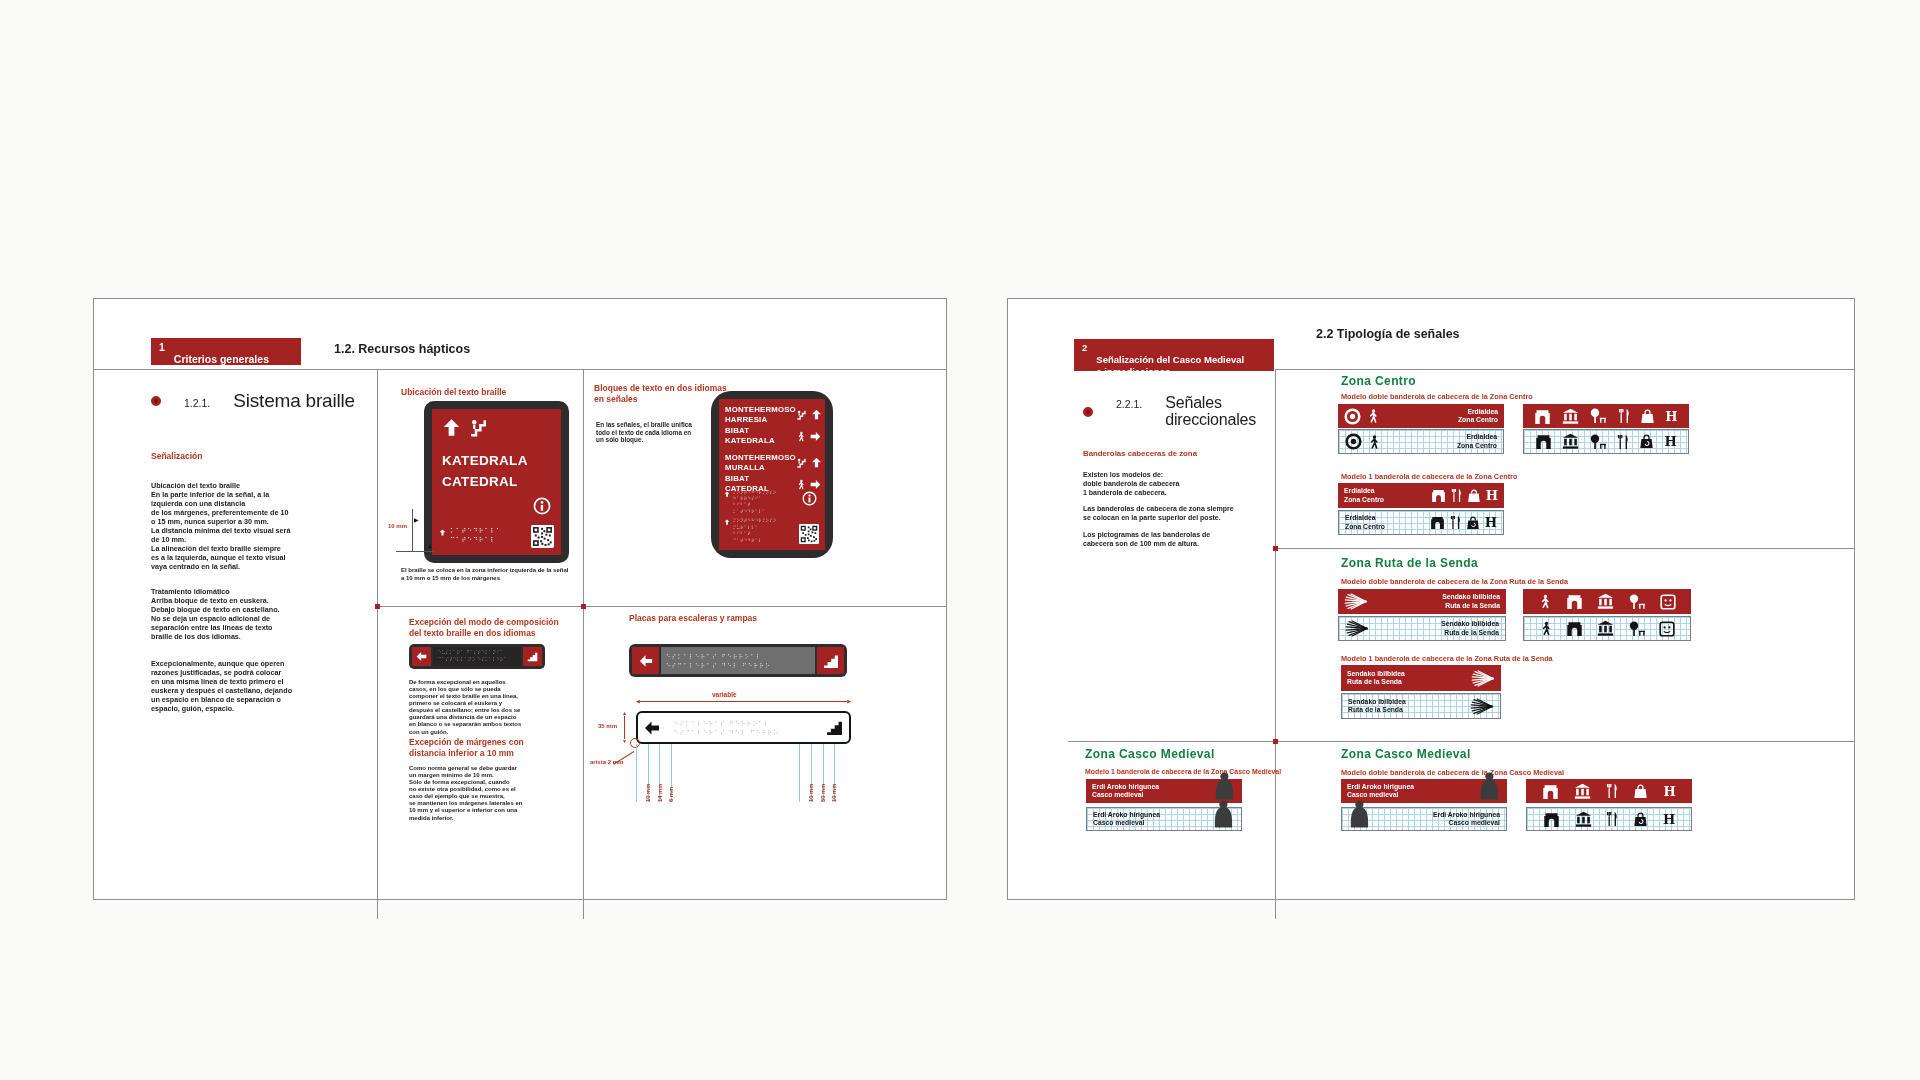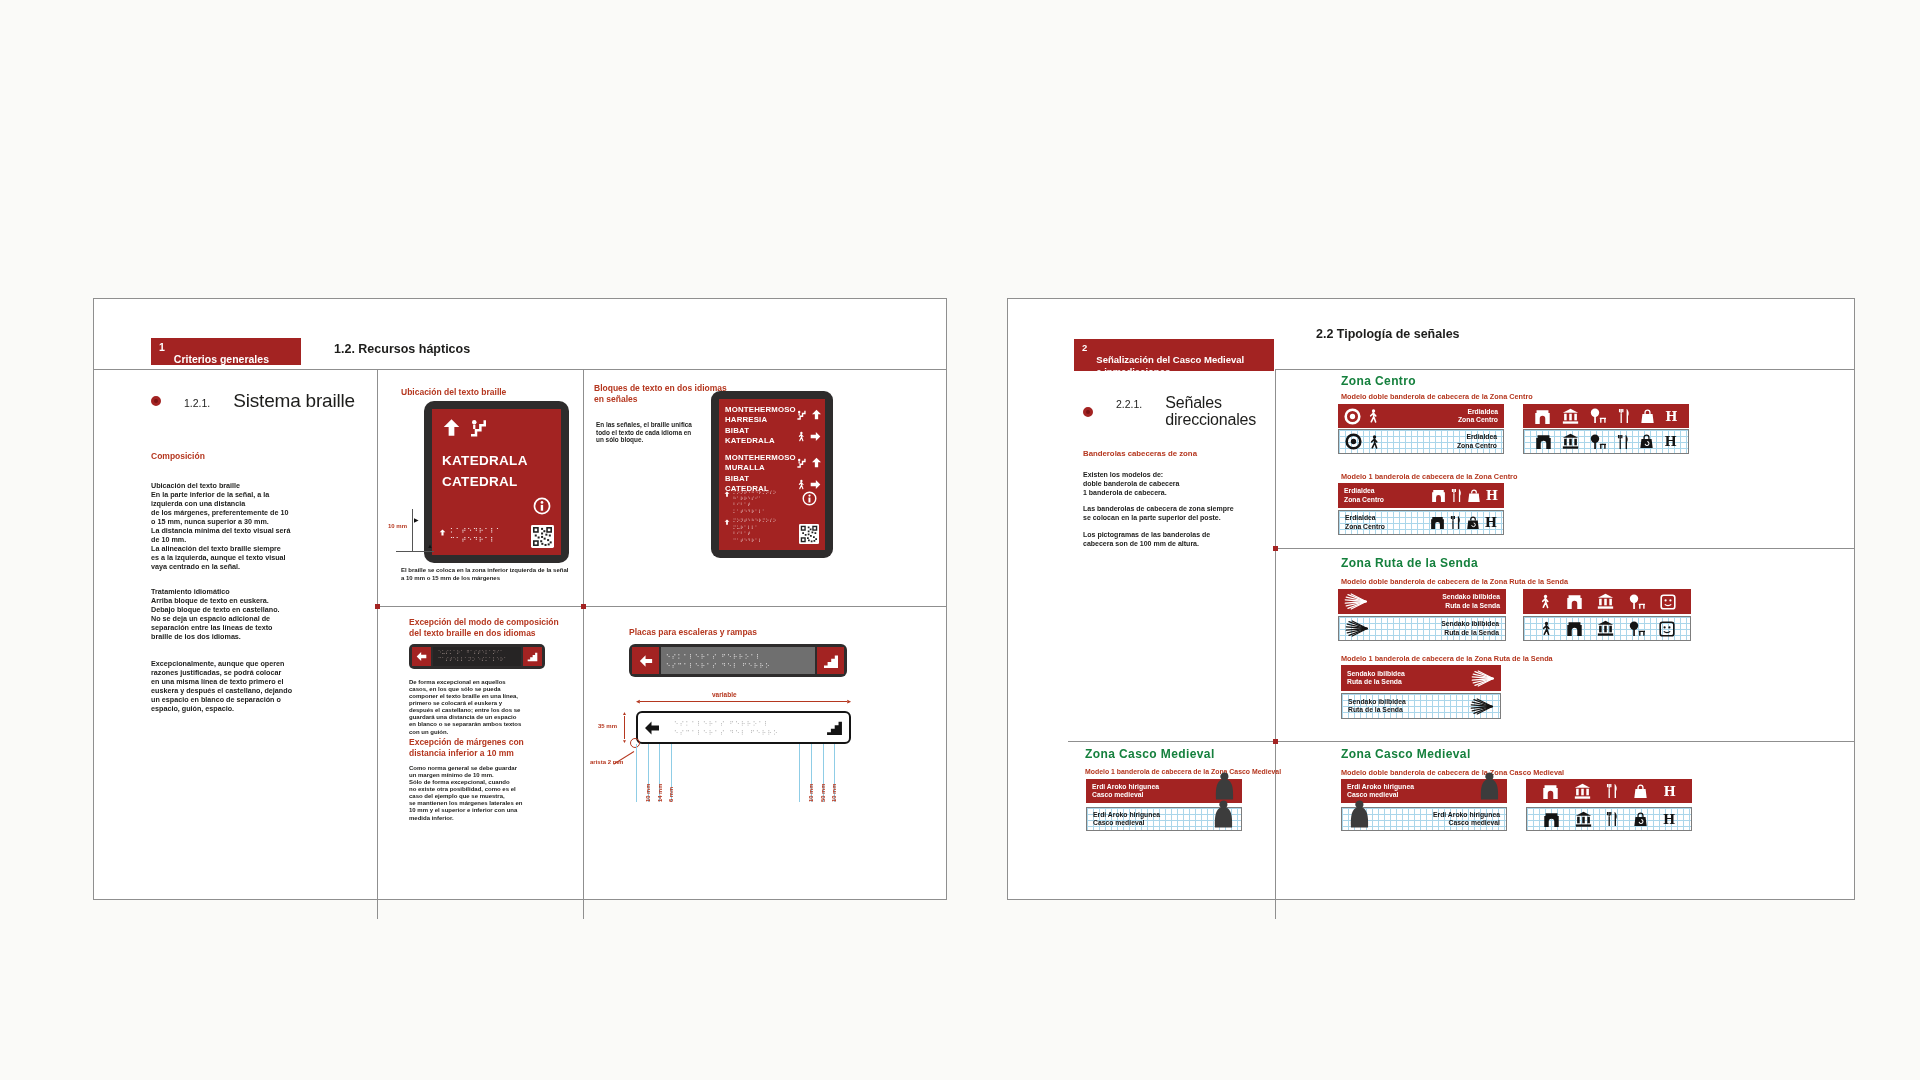--- a/index.html
+++ b/index.html
@@ -180,21 +180,21 @@
     <div class="vline" style="left:489px;top:70px;height:550px;"></div>
     <div class="hline" style="left:283px;width:569px;top:307px;"></div>
     <div class="dot" style="left:283px;top:307px;"></div>
     <div class="dot" style="left:489px;top:307px;"></div>
 
     <div class="article" style="left:57px;top:92px;">
       <span class="bullet"></span>
       <span class="art-num">1.2.1.</span>
       <span class="art-title">Sistema braille</span>
     </div>
-    <div class="red-head" style="left:57px;top:152px;">Composición</div>
+    <div class="red-head" style="left:57px;top:152px;">Señalización</div>
     <div class="body" style="left:57px;top:182px;width:218px;">Ubicación del texto braille
 En la parte inferior de la señal, a la
 izquierda con una distancia
 de los márgenes, preferentemente de 10
 o 15 mm, nunca superior a 30 mm.
 La distancia mínima del texto visual será
 de 10 mm.
 La alineación del texto braille siempre
 es a la izquierda, aunque el texto visual
 vaya centrado en la señal.</div>
@@ -245,21 +245,21 @@
     <div class="abs" style="left:333px;top:244px;color:#111;font-size:6px;">▲</div>
     <div class="dim" style="left:294px;top:224px;">10 mm</div>
     <div class="caption-sm" style="left:307px;top:268px;width:175px;">El braille se coloca en la zona inferior izquierda de la señal
 a 10 mm o 15 mm de los márgenes</div>
 
     <div class="red-head" style="left:500px;top:84px;">Bloques de texto en dos idiomas
 en señales</div>
     <div class="body body-sm" style="left:502px;top:122px;width:105px;font-size:6.4px;">En las señales, el braille unifica
 todo el texto de cada idioma en
 un sólo bloque.</div>
-    <div class="sign-frame" style="left:617px;top:92px;width:122px;height:167px;border-radius:9px;">
+    <div class="sign-frame" style="left:617px;top:92px;width:122px;height:167px;border-radius:20px;">
       <div class="sign-face">
         <div class="abs" style="left:6px;right:4px;top:6px;display:flex;flex-direction:column;gap:2px;">
           <div class="mrow">
               <div class="mtxt">MONTEHERMOSO
 HARRESIA</div>
             <div class="micons">
                 <svg class="ic" width="11" height="11" color="#fff">
                   <use href="#i-esc"></use>
                 </svg>
                 <svg class="ic" width="11" height="11" color="#fff">
@@ -367,21 +367,21 @@
 distancia inferior a 10 mm</div>
     <div class="body body-sm" style="left:315px;top:466px;width:150px;">Como norma general se debe guardar
 un margen mínimo de 10 mm.
 Sólo de forma excepcional, cuando
 no existe otra posibilidad, como es el
 caso del ejemplo que se muestra,
 se mantienen los márgenes laterales en
 10 mm y el superior e inferior con una
 medida inferior.</div>
 
-    <div class="red-head" style="left:535px;top:328px;">Placas para escaleras y rampas</div>
+    <div class="red-head" style="left:535px;top:314px;">Placas para escaleras y rampas</div>
     <div class="plaque" style="left:535px;top:345px;width:218px;height:33px;border-radius:6px;">
       <div class="sq" style="width:27px;">
           <svg class="ic" width="14" height="14" color="#fff">
             <use href="#i-left"></use>
           </svg>
         </div>
       <div class="mid" style="background:#6f6f6f;">
         <div class="braille" style="font-size:6px;letter-spacing:1.4px;color:#f0eeee;">⠑⠎⠅⠁⠇⠑⠗⠁⠎ ⠋⠑⠗⠗⠕⠁⠇</div>
         <div class="braille" style="font-size:6px;letter-spacing:1.4px;color:#f0eeee;">⠑⠎⠉⠁⠇⠑⠗⠁⠎ ⠙⠑⠇ ⠋⠑⠗⠗⠕</div>
       </div>

